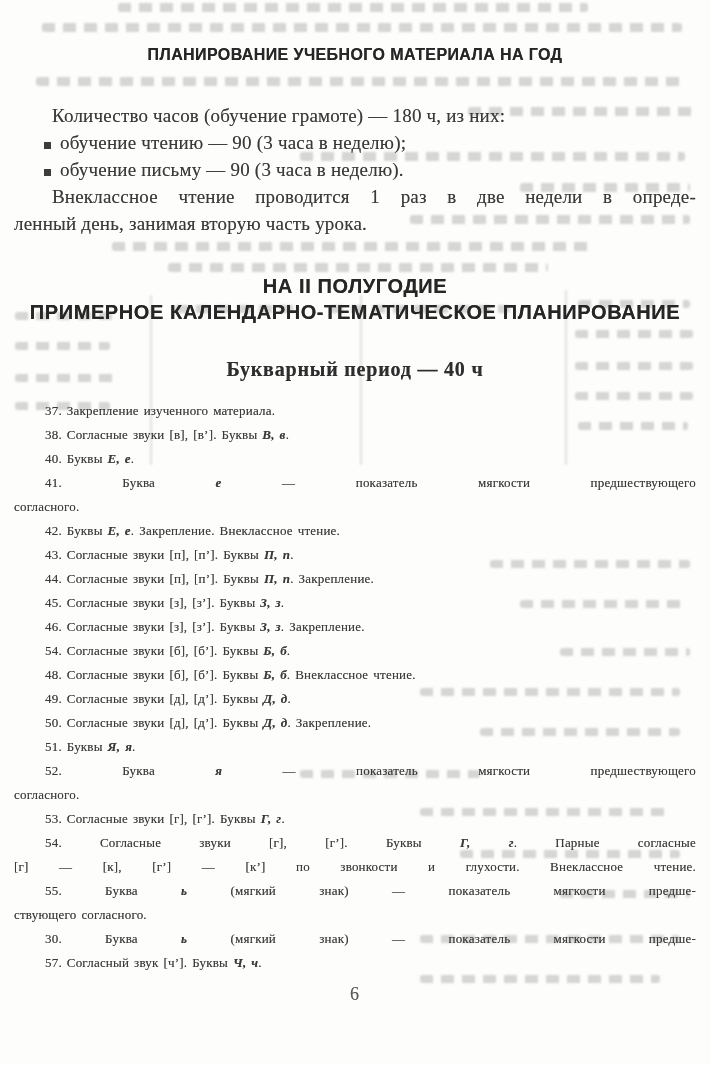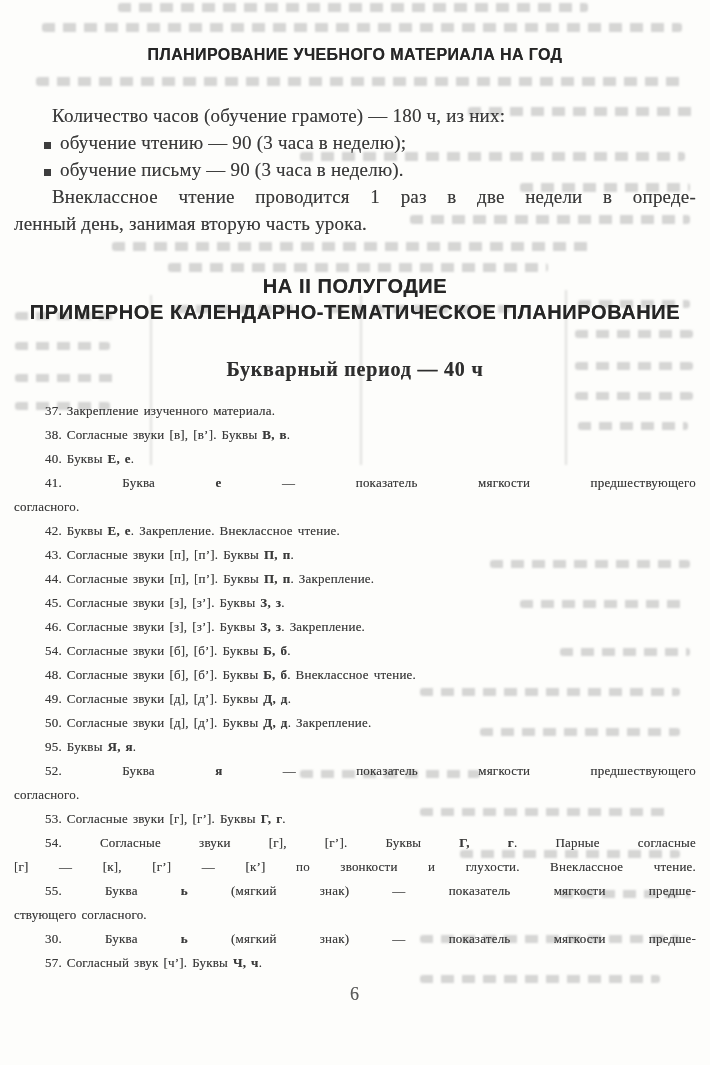--- a/index.html
+++ b/index.html
@@ -79,21 +79,21 @@
   .lesson-list {
     margin-top: 18px;
     font-size: 13px;
     line-height: 24px;
     letter-spacing: .2px;
     word-spacing: 1.5px;
     text-shadow: 0 0 .5px rgba(56,56,56,.5);
   }
   .tline { min-height: 24px; }
   .tline.ind { text-indent: 31px; }
-  .bi { font-weight: 700; }
+  .bi { font-weight: 700; font-style: italic; }
   .pageno {
     margin-top: 9px;
     text-align: center;
     font-size: 18px;
     color: #5a5a5a;
     letter-spacing: 1px;
     text-shadow: 0 0 .5px rgba(90,90,90,.5);
   }
 </style>
 </head>
@@ -169,21 +169,21 @@
         <div class="tline"><span>согласного.</span></div>
         <div class="tline ind"><span>42. Буквы </span><span class="bi">Е, е</span><span>. Закрепление. Внеклассное чтение.</span></div>
         <div class="tline ind"><span>43. Согласные звуки [п], [п’]. Буквы </span><span class="bi">П, п</span><span>.</span></div>
         <div class="tline ind"><span>44. Согласные звуки [п], [п’]. Буквы </span><span class="bi">П, п</span><span>. Закрепление.</span></div>
         <div class="tline ind"><span>45. Согласные звуки [з], [з’]. Буквы </span><span class="bi">З, з</span><span>.</span></div>
         <div class="tline ind"><span>46. Согласные звуки [з], [з’]. Буквы </span><span class="bi">З, з</span><span>. Закрепление.</span></div>
         <div class="tline ind"><span>54. Согласные звуки [б], [б’]. Буквы </span><span class="bi">Б, б</span><span>.</span></div>
         <div class="tline ind"><span>48. Согласные звуки [б], [б’]. Буквы </span><span class="bi">Б, б</span><span>. Внеклассное чтение.</span></div>
         <div class="tline ind"><span>49. Согласные звуки [д], [д’]. Буквы </span><span class="bi">Д, д</span><span>.</span></div>
         <div class="tline ind"><span>50. Согласные звуки [д], [д’]. Буквы </span><span class="bi">Д, д</span><span>. Закрепление.</span></div>
-        <div class="tline ind"><span>95. Буквы </span><span class="bi">Я, я</span><span>.</span></div>
+        <div class="tline ind"><span>51. Буквы </span><span class="bi">Я, я</span><span>.</span></div>
         <div class="tline stretch ind"><span>52. Буква </span><span class="bi">я</span><span> — показатель мягкости предшествующего</span></div>
         <div class="tline"><span>согласного.</span></div>
         <div class="tline ind"><span>53. Согласные звуки [г], [г’]. Буквы </span><span class="bi">Г, г</span><span>.</span></div>
         <div class="tline stretch ind"><span>54. Согласные звуки [г], [г’]. Буквы </span><span class="bi">Г, г</span><span>. Парные согласные</span></div>
         <div class="tline stretch"><span>[г] — [к], [г’] — [к’] по звонкости и глухости. Внеклассное чтение.</span></div>
         <div class="tline stretch ind"><span>55. Буква </span><span class="bi">ь</span><span> (мягкий знак) — показатель мягкости предше-</span></div>
         <div class="tline"><span>ствующего согласного.</span></div>
         <div class="tline stretch ind"><span>30. Буква </span><span class="bi">ь</span><span> (мягкий знак) — показатель мягкости предше-</span></div>
         <div class="tline ind"><span>57. Согласный звук [ч’]. Буквы </span><span class="bi">Ч, ч</span><span>.</span></div>
       </div>

